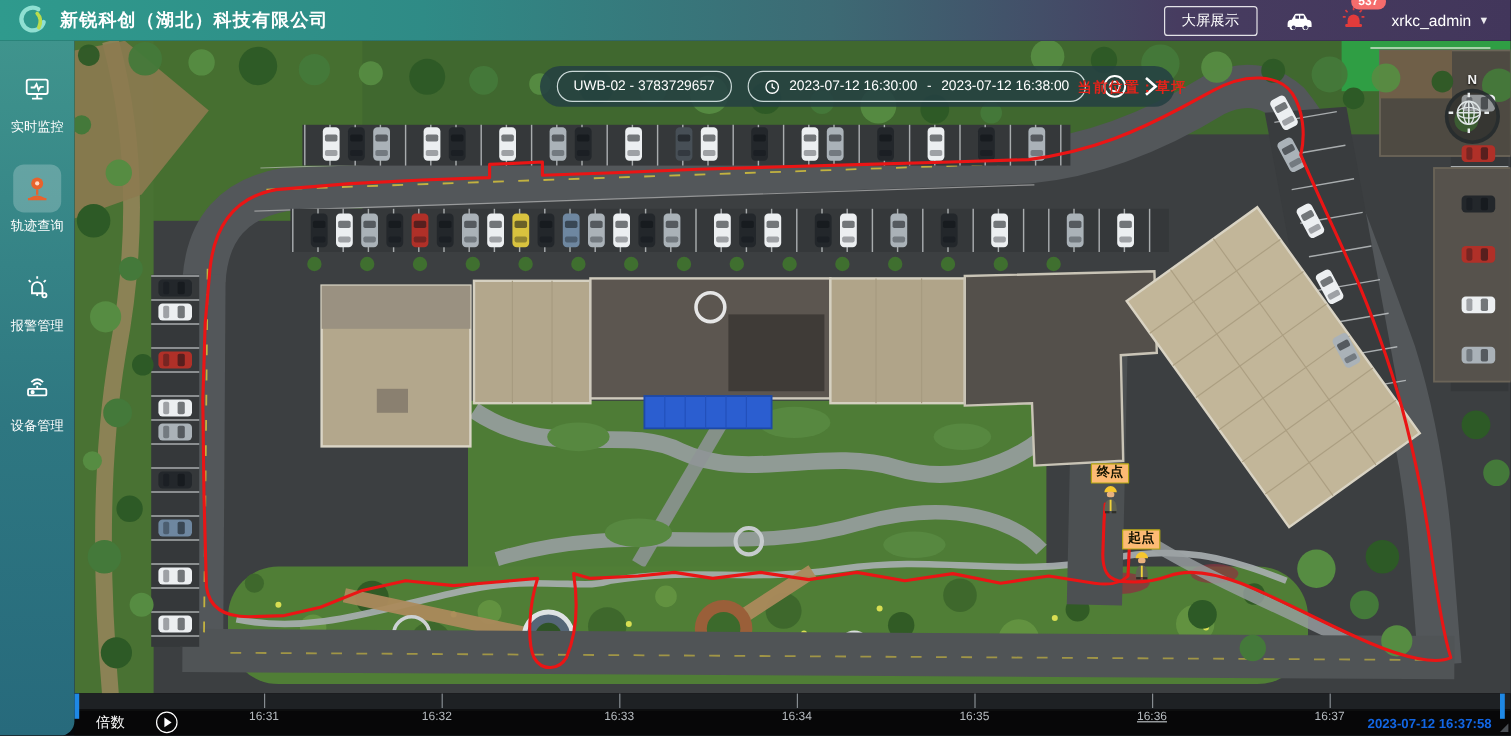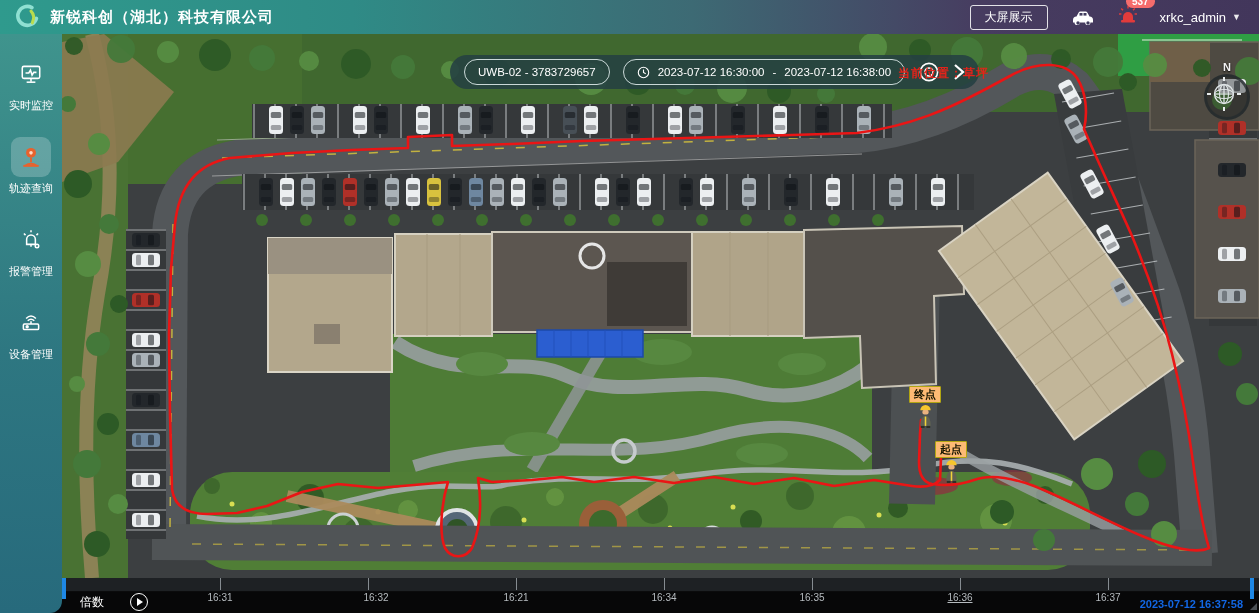--- a/index.html
+++ b/index.html
@@ -609,23 +609,23 @@
       <rect x="8.9" y="22" width="3.6" height="2" fill="#2e2f28"></rect>
     </svg>
   </div>
 </div>
 
 <div class="timeline">
   <div class="ruler">
       <div class="tick" style="left: 158px;"></div>
       <div class="tick-label" style="left: 158px;">16:31</div>
       <div class="tick" style="left: 306px;"></div>
-      <div class="tick-label" style="left: 314px;">16:32</div>
+      <div class="tick-label" style="left: 302px;">16:32</div>
       <div class="tick" style="left: 454px;"></div>
-      <div class="tick-label" style="left: 454px;">16:21</div>
+      <div class="tick-label" style="left: 454px;">16:33</div>
       <div class="tick" style="left: 602px;"></div>
       <div class="tick-label" style="left: 602px;">16:34</div>
       <div class="tick" style="left: 750px;"></div>
       <div class="tick-label" style="left: 750px;">16:35</div>
       <div class="tick" style="left: 898px;"></div>
       <div class="tick-label" style="left: 898px; text-decoration: underline;">16:36</div>
       <div class="tick" style="left: 1046px;"></div>
       <div class="tick-label" style="left: 1046px;">16:37</div>
     </div>
   <div class="ph left"></div>

